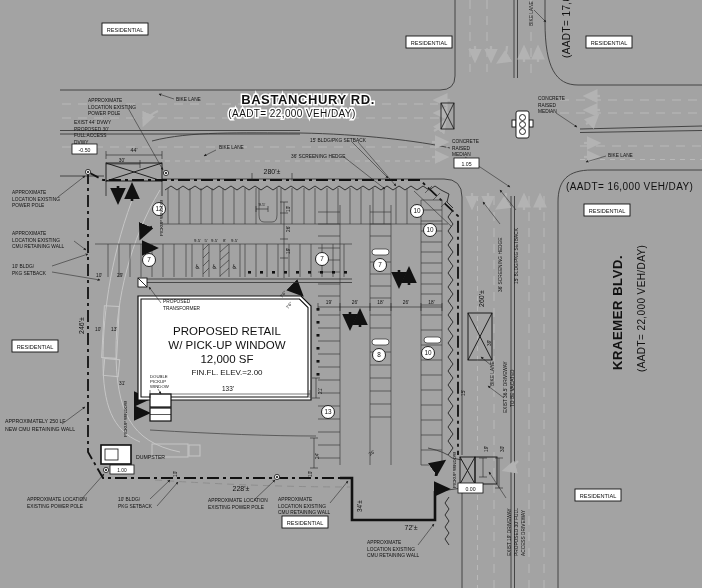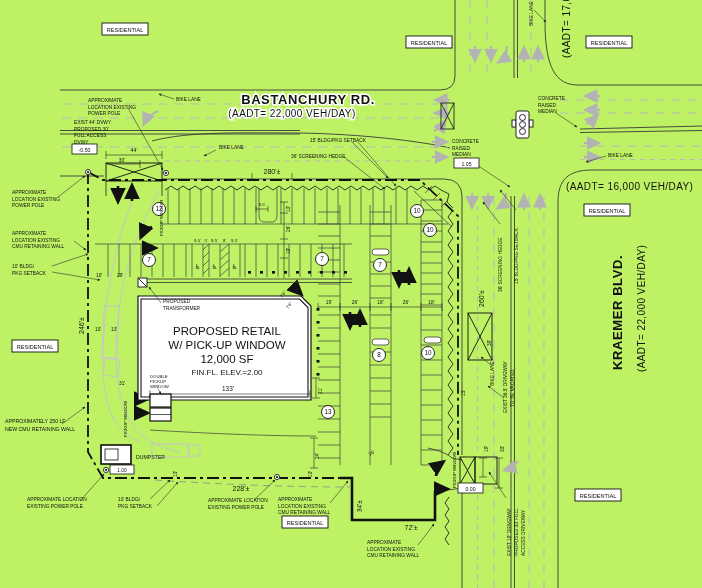--- a/index.html
+++ b/index.html
@@ -1,16 +1,16 @@
 <!DOCTYPE html>
 <html><head>
 <meta charset="utf-8">
 <style>
   html,body{margin:0;padding:0;background:#fff;}
-  #stage{position:relative;width:702px;height:588px;background:#bef264;overflow:hidden;}
+  #stage{position:relative;width:702px;height:588px;background:#a3a3a3;overflow:hidden;}
   svg{display:block;}
   .tx{font-family:"Liberation Sans","DejaVu Sans",sans-serif;fill:#111;}
   .s4{font-size:4.3px;}
   .s45{font-size:4.8px;}
   .s5{font-size:5.2px;}
   .s55{font-size:5.6px;}
   .s6{font-size:6.4px;}
   .s65{font-size:7px;}
   .s8{font-size:8px;}
   .s10{font-size:10px;letter-spacing:.4px;}

